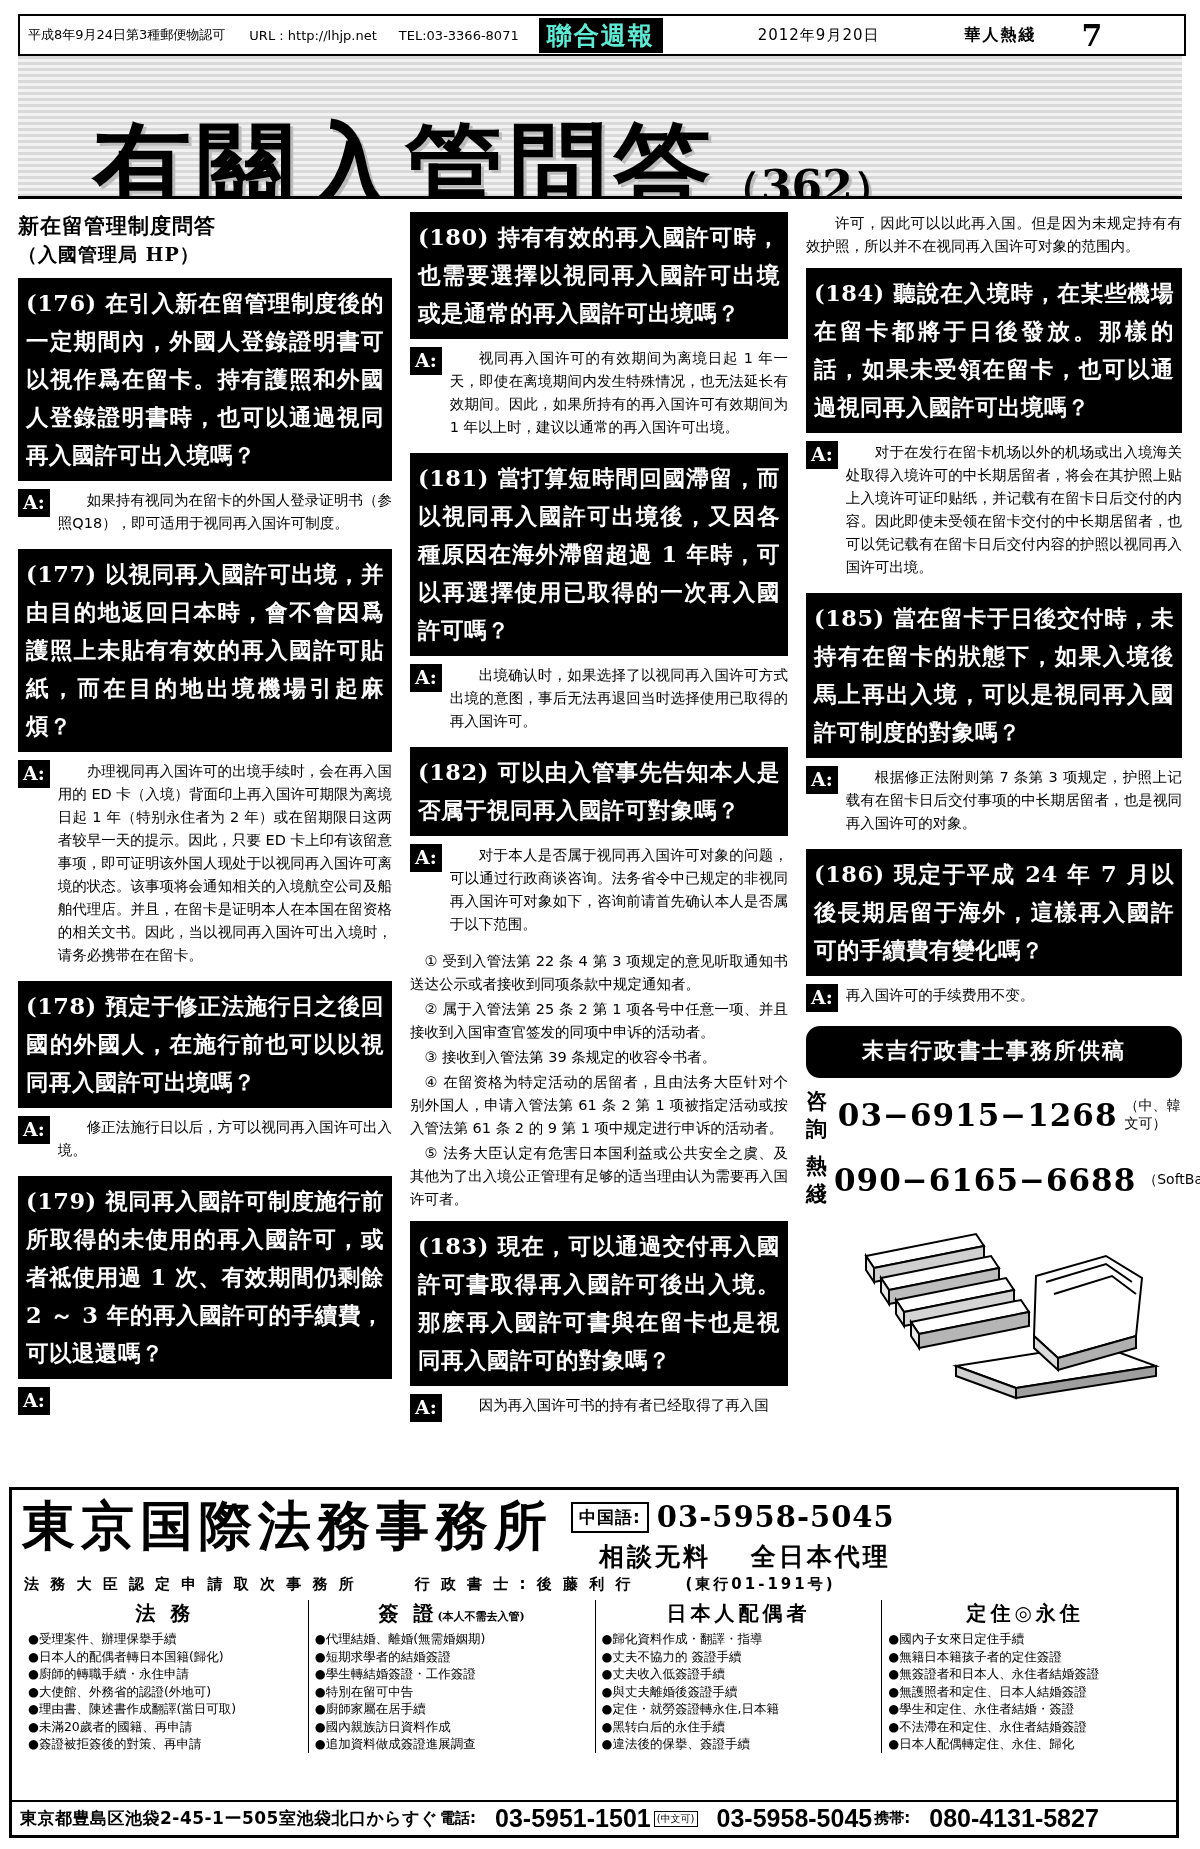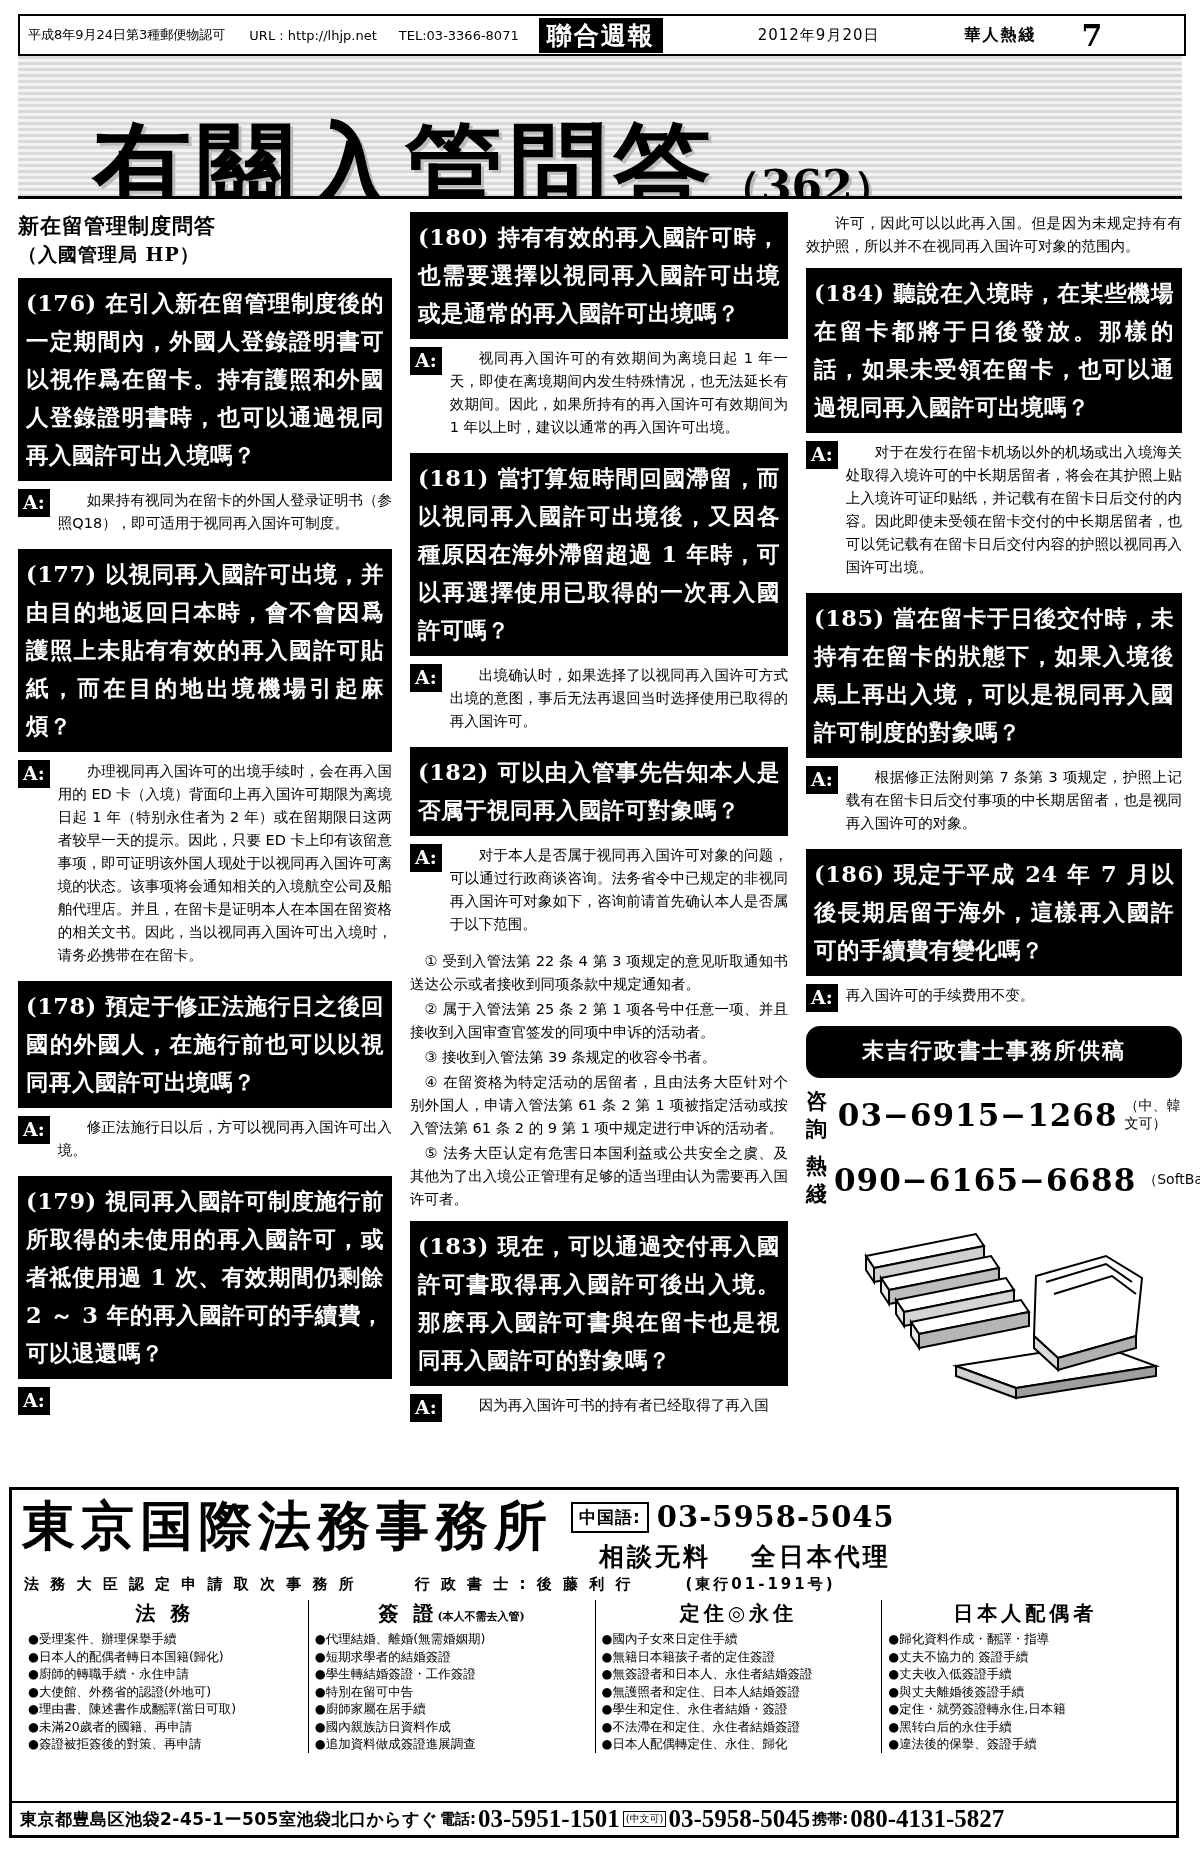--- a/index.html
+++ b/index.html
@@ -4,21 +4,21 @@
 <style>
   html,body{margin:0;padding:0;background:#fff;}
   body{width:1200px;height:1849px;font-family:"DejaVu Sans","Liberation Sans",sans-serif;color:#000;}
   .page{position:relative;width:1200px;height:1849px;overflow:hidden;}
 
   
   .masthead{position:absolute;left:18px;top:14px;width:1164px;height:38px;border:2px solid #000;display:flex;align-items:center;background:#fff;}
   .mh-left{font-size:13px;padding-left:8px;white-space:nowrap;}
   .mh-url{font-size:13px;padding-left:24px;}
   .mh-tel{font-size:13px;padding-left:22px;}
-  .mh-logo{margin-left:20px;background:#000;color:#ffffff;font-size:25px;font-weight:bold;padding:1px 8px;letter-spacing:2px;font-family:"DejaVu Serif","Liberation Serif",serif;}
+  .mh-logo{margin-left:20px;background:#000;color:#5eead4;font-size:25px;font-weight:bold;padding:1px 8px;letter-spacing:2px;font-family:"DejaVu Serif","Liberation Serif",serif;}
   .mh-date{font-size:15px;margin-left:95px;letter-spacing:1px;}
   .mh-brand{font-size:16px;margin-left:85px;font-weight:bold;letter-spacing:2px;}
   .mh-page{font-size:30px;font-weight:bold;margin-left:45px;font-family:"DejaVu Serif","Liberation Serif",serif;}
 
   
   .titleband{position:absolute;left:18px;top:56px;width:1164px;height:140px;
      background:repeating-linear-gradient(180deg,#d9d9d9 0 3px,#f2f2f2 3px 6px);
      border-bottom:3px solid #000;overflow:hidden;}
   .bigtitle{position:absolute;left:75px;top:60px;font-size:98px;line-height:104px;font-weight:bold;
      font-family:"DejaVu Serif","Liberation Serif",serif;letter-spacing:6px;
@@ -75,21 +75,21 @@
   .ad-cols{display:flex;padding:2px 8px 0 10px;}
   .ad-col{flex:1;border-right:1px solid #000;padding:0 6px;}
   .ad-col:last-child{border-right:none;}
   .ad-col h4{margin:0 0 3px 0;font-size:20px;font-weight:bold;text-align:center;letter-spacing:4px;font-family:"DejaVu Serif","Liberation Serif",serif;}
   .ad-col h4 .small{font-size:11px;letter-spacing:0;}
   .ad-col ul{list-style:none;margin:0;padding:0;}
   .ad-col li{font-size:12.5px;line-height:17.5px;white-space:nowrap;}
   .ad-foot{position:absolute;left:0;bottom:0;width:100%;border-top:2px solid #000;display:flex;align-items:center;padding:2px 0 2px 8px;box-sizing:border-box;}
   .ad-foot .addr{font-size:17px;font-weight:bold;letter-spacing:0.5px;}
   .ad-foot .lbl{font-size:15px;font-weight:bold;margin-left:2px;}
-  .ad-foot .num{font-size:25px;font-weight:bold;font-family:Liberation Serif, serif;margin-left:2px;}
+  .ad-foot .num{font-size:25px;font-weight:bold;font-family:Liberation Sans, sans-serif;margin-left:19px;}
   .ad-foot .tiny{font-size:10px;border:1px solid #000;padding:0 2px;margin-left:3px;}
 </style>
 </head>
 <body>
 
 <div class="page">
 
   <div class="masthead">
     <span class="mh-left">平成8年9月24日第3種郵便物認可</span>
     <span class="mh-url">URL : http://lhjp.net</span>
@@ -273,44 +273,44 @@
           <li>●短期求學者的結婚簽證</li>
           <li>●學生轉結婚簽證・工作簽證</li>
           <li>●特別在留可中告</li>
           <li>●廚師家屬在居手續</li>
           <li>●國內親族訪日資料作成</li>
           <li>●追加資料做成簽證進展調查</li>
         </ul>
       </div>
 
       <div class="ad-col">
+        <h4><span>日本人配偶者</span></h4>
+        <ul>
+          <li>●歸化資料作成・翻譯・指導</li>
+          <li>●丈夫不協力的 簽證手續</li>
+          <li>●丈夫收入低簽證手續</li>
+          <li>●與丈夫離婚後簽證手續</li>
+          <li>●定住・就勞簽證轉永住,日本籍</li>
+          <li>●黑转白后的永住手續</li>
+          <li>●違法後的保擧、簽證手續</li>
+        </ul>
+      </div>
+
+      <div class="ad-col">
         <h4><span>定住◎永住</span></h4>
         <ul>
           <li>●國內子女來日定住手續</li>
           <li>●無籍日本籍孩子者的定住簽證</li>
           <li>●無簽證者和日本人、永住者結婚簽證</li>
           <li>●無護照者和定住、日本人結婚簽證</li>
           <li>●學生和定住、永住者結婚・簽證</li>
           <li>●不法滯在和定住、永住者結婚簽證</li>
           <li>●日本人配偶轉定住、永住、歸化</li>
         </ul>
       </div>
-
-      <div class="ad-col">
-        <h4><span>日本人配偶者</span></h4>
-        <ul>
-          <li>●歸化資料作成・翻譯・指導</li>
-          <li>●丈夫不協力的 簽證手續</li>
-          <li>●丈夫收入低簽證手續</li>
-          <li>●與丈夫離婚後簽證手續</li>
-          <li>●定住・就勞簽證轉永住,日本籍</li>
-          <li>●黑转白后的永住手續</li>
-          <li>●違法後的保擧、簽證手續</li>
-        </ul>
-      </div>
     </div>
 
     <div class="ad-foot">
       <span class="addr">東京都豊島区池袋2-45-1ー505室池袋北口からすぐ</span>
       <span class="lbl">電話:</span>
       <span class="num">03-5951-1501</span>
       <span class="tiny">(中文可)</span>
       <span class="num">03-5958-5045</span>
       <span class="lbl">携帯:</span>
       <span class="num">080-4131-5827</span>

